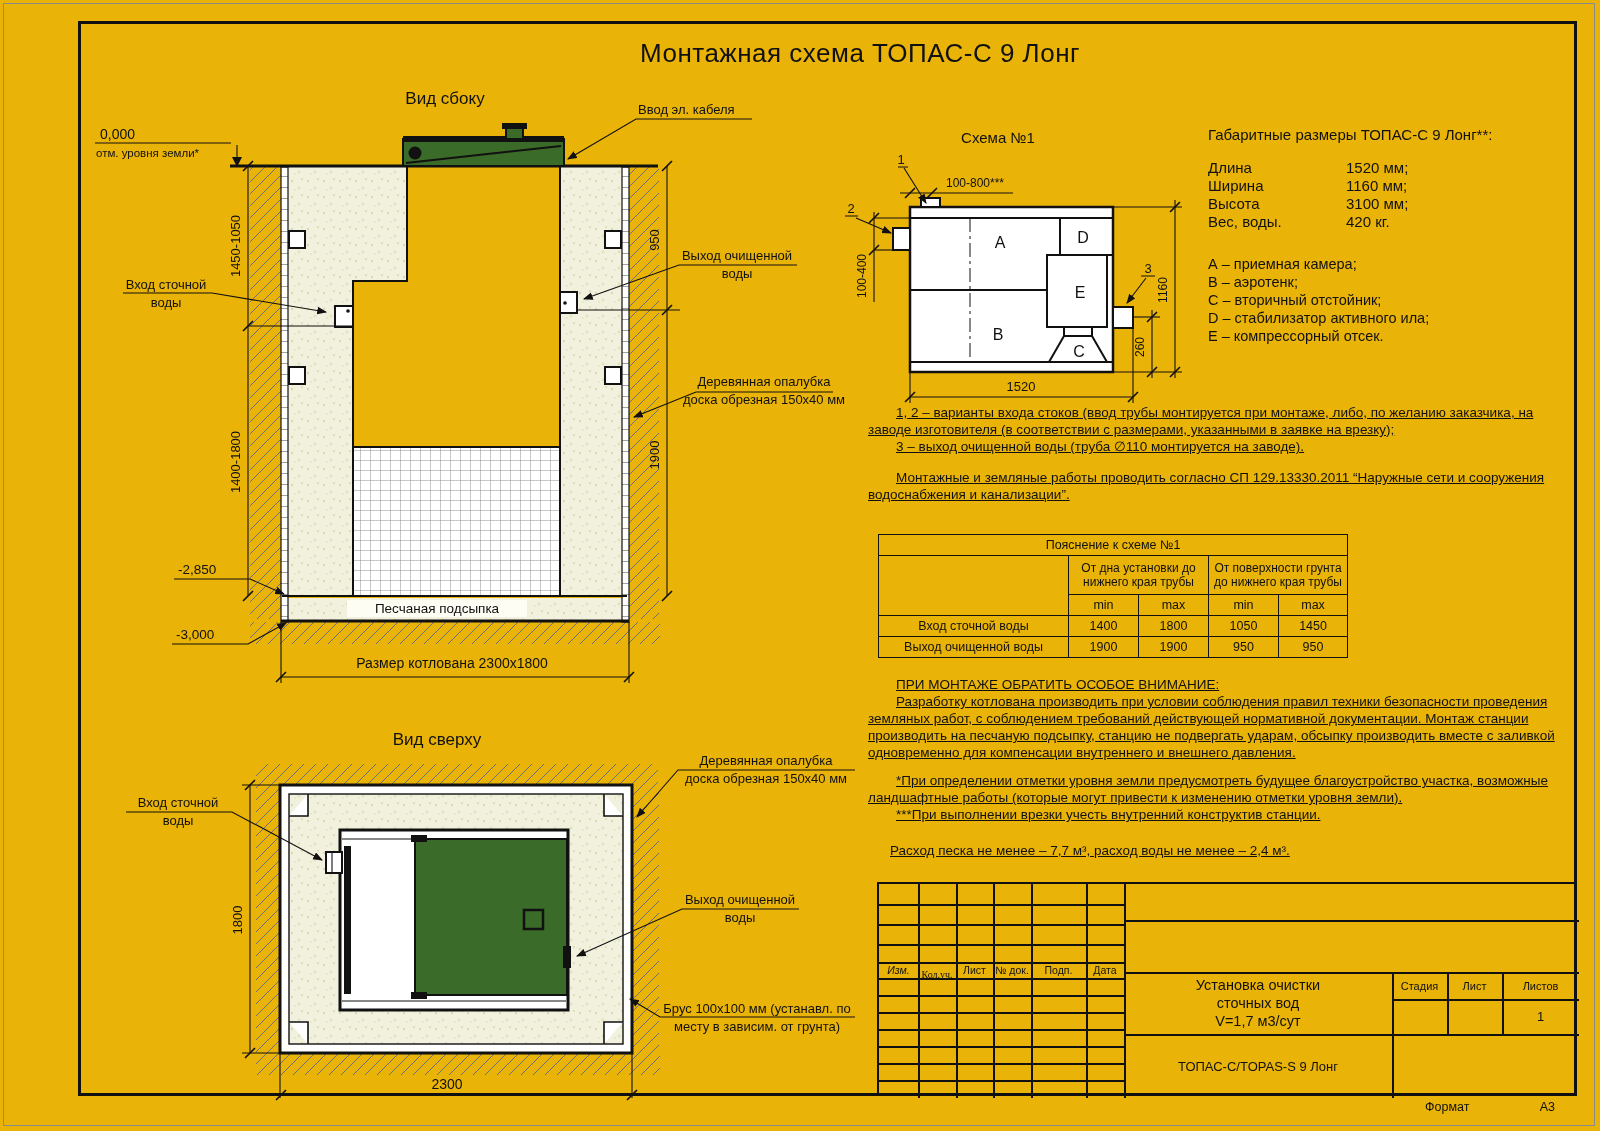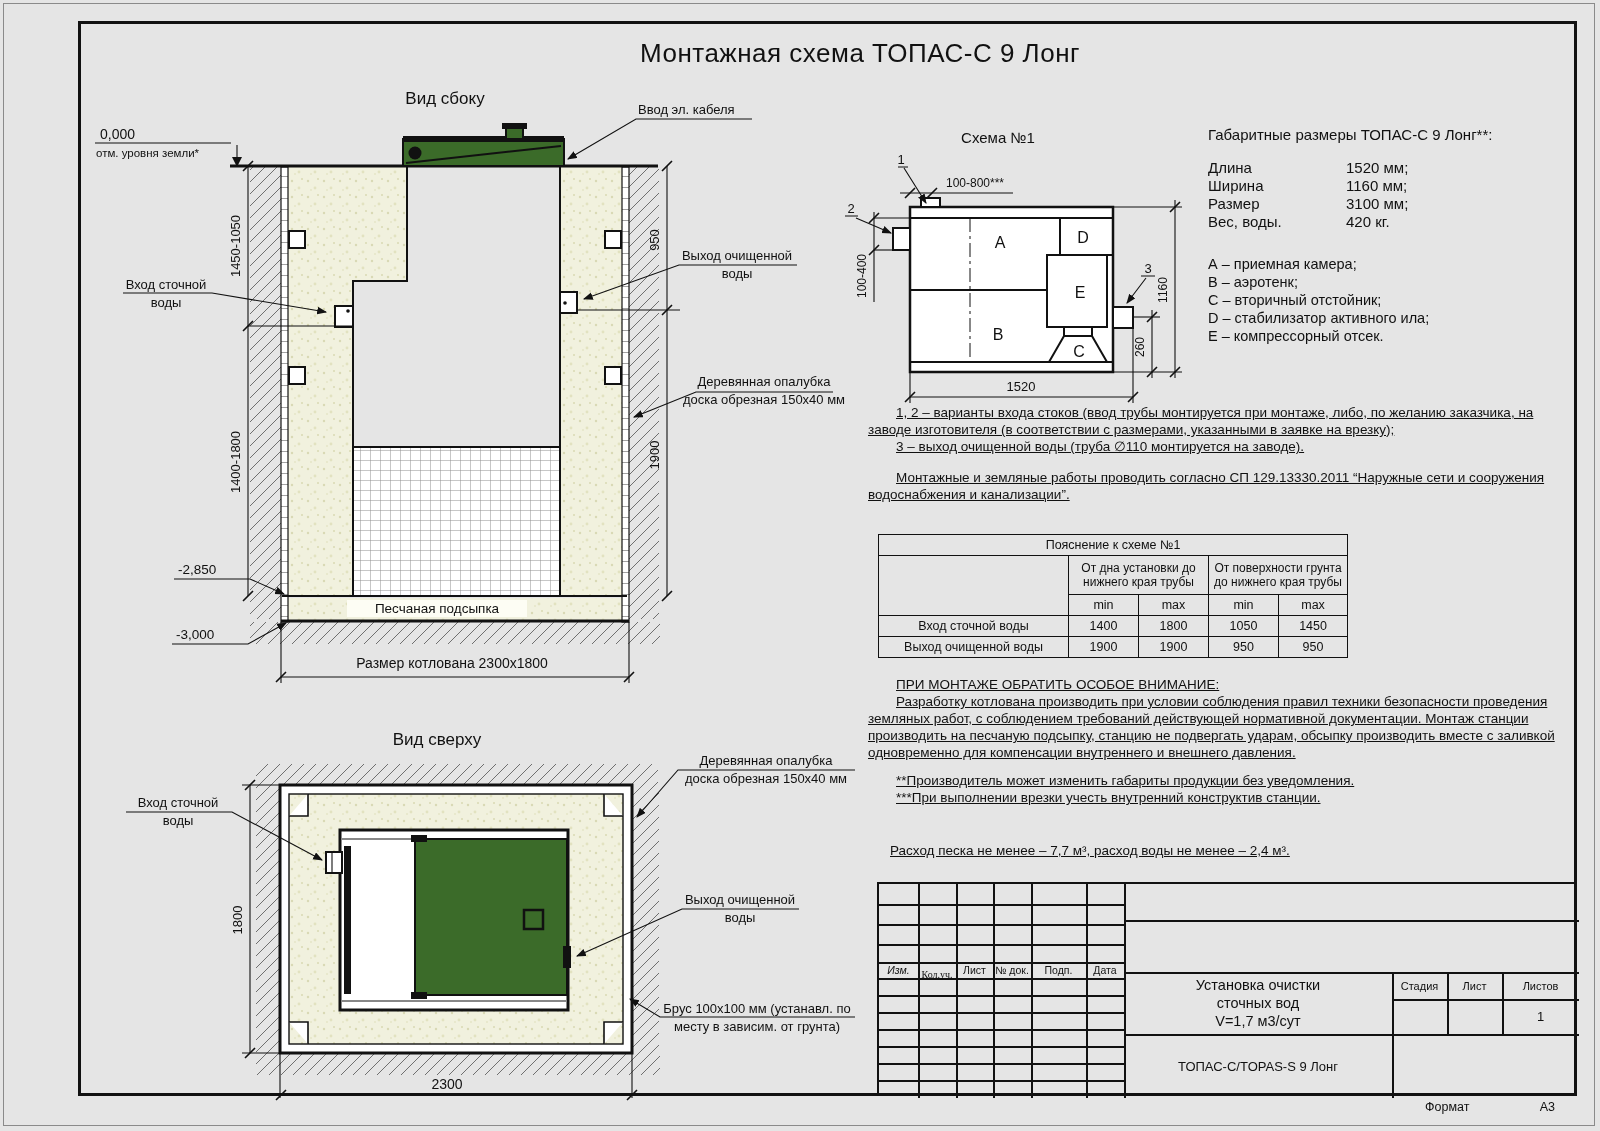--- a/index.html
+++ b/index.html
@@ -1,16 +1,16 @@
 <!DOCTYPE html>
 <html><head>
 <meta charset="utf-8">
 <style>
   html,body{margin:0;padding:0;background:#fff;}
-  .page{position:relative;width:1600px;height:1131px;background:#e5e5e5;
+  .page{position:relative;width:1600px;height:1131px;background:#eab308;
         font-family:"Liberation Sans",sans-serif;color:#111;overflow:hidden;}
   .outer-border{position:absolute;left:3px;top:3px;width:1592px;height:1123px;
         border:1.5px solid #8a8a8a;box-sizing:border-box;}
   .frame{position:absolute;left:78px;top:21px;width:1499px;height:1075px;
         border:3px solid #111;box-sizing:border-box;}
   .page-title{position:absolute;left:560px;top:38px;width:600px;text-align:center;
         font-size:26px;letter-spacing:.5px;}
   svg.art{position:absolute;left:0;top:0;pointer-events:none;}
   svg.art text{fill:#111;font-family:"Liberation Sans",sans-serif;}
   .ln{stroke:#111;stroke-width:2;fill:none;}
@@ -334,21 +334,21 @@
     <div class="head">Габаритные размеры ТОПАС-С 9 Лонг**:</div>
     <div class="srow">
         <span class="nm">Длина</span>
         <span>1520 мм;</span>
       </div>
     <div class="srow">
         <span class="nm">Ширина</span>
         <span>1160 мм;</span>
       </div>
     <div class="srow">
-        <span class="nm">Размер</span>
+        <span class="nm">Высота</span>
         <span>3100 мм;</span>
       </div>
     <div class="srow">
         <span class="nm">Вес, воды.</span>
         <span>420 кг.</span>
       </div>
     <div class="legend">
       <div>А – приемная камера;</div>
       <div>В – аэротенк;</div>
       <div>С – вторичный отстойник;</div>
@@ -402,21 +402,21 @@
     </tr>
   </tbody>
     </table>
 
   <div class="abs blk" style="left:868px;top:676px;width:695px;">
     <p>ПРИ МОНТАЖЕ ОБРАТИТЬ ОСОБОЕ ВНИМАНИЕ:</p>
     <p>Разработку котлована производить при условии соблюдения правил техники безопасности проведения земляных работ, с соблюдением требований действующей нормативной документации. Монтаж станции производить на песчаную подсыпку, станцию не подвергать ударам, обсыпку производить вместе с заливкой одновременно для компенсации внутреннего и внешнего давления.</p>
   </div>
 
   <div class="abs blk" style="left:868px;top:772px;width:695px;">
-    <p>**Производитель может изменить габариты продукции без уведомления.</p>
+    <p>*При определении отметки уровня земли предусмотреть будущее благоустройство участка, возможные ландшафтные работы (которые могут привести к изменению отметки уровня земли).</p>
     <p>***При выполнении врезки учесть внутренний конструктив станции.</p>
   </div>
 
   <div class="abs" style="left:890px;top:843px;font-size:13.5px;">
     <span class="underl">Расход песка не менее – 7,7 м³, расход воды не менее – 2,4 м³.</span>
   </div>
 
   <div class="abs stamp">
 
     <div class="vl" style="left:39px;top:0;height:214px;"></div>

